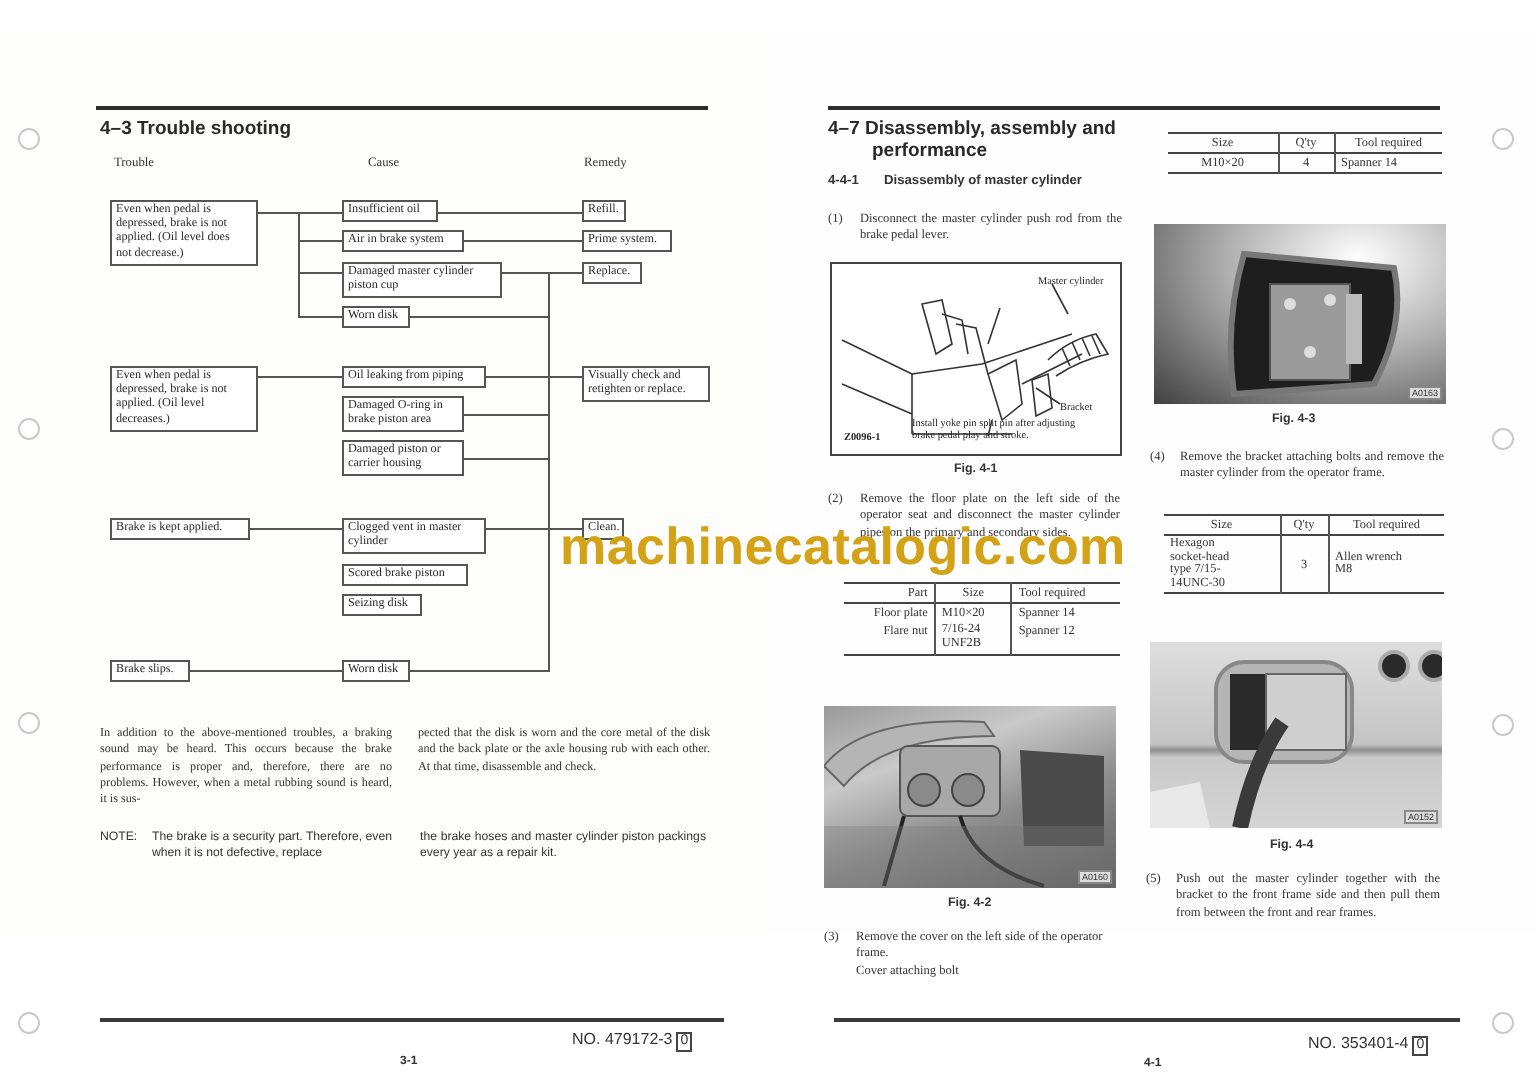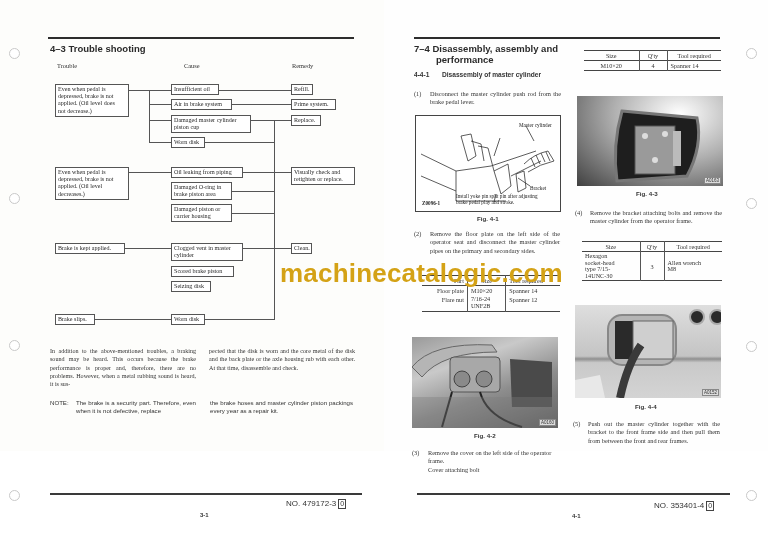--- a/index.html
+++ b/index.html
@@ -1,19 +1,19 @@
 <!DOCTYPE html>
 <html><head>
   <meta charset="utf-8">
   <style>
     * { box-sizing: border-box; margin: 0; padding: 0; }
     html, body { width: 768px; height: 543px; overflow: hidden; background: #fff; }
     body { position: relative; font-family: "Liberation Serif", serif; color: #2a2a2a; }
 
-    .page { position: absolute; top: 0; height: 451px; width: 384px; background: #fdfdfb; }
+    .page { position: absolute; top: 16px; height: 451px; width: 384px; background: #fdfdfb; }
     .page.left { left: 0; }
     .page.right { left: 384px; background: #fefefe; }
 
     .punch { position: absolute; width: 11px; height: 11px; border: 1px solid #c9c9c9; border-radius: 50%; background: #fff; }
 
     .rule-top { position: absolute; height: 2px; background: #2d2d2d; }
     .rule-bottom { position: absolute; height: 2px; background: #3a3a3a; }
 
     .sec-title { position: absolute; font-family: "Liberation Sans", sans-serif; font-weight: bold; font-size: 9.5px; color: #2a2a2a; }
     .sub-title { position: absolute; font-family: "Liberation Sans", sans-serif; font-weight: bold; font-size: 6.6px; color: #333; }
@@ -140,21 +140,21 @@
   <div class="pnum" style="left:200px;top:512px;">3-1</div>
 </div>
 
 <div class="page right">
   <div class="punch" style="left:362px;top:48px;"></div>
   <div class="punch" style="left:362px;top:198px;"></div>
   <div class="punch" style="left:362px;top:341px;"></div>
   <div class="punch" style="left:362px;top:490px;"></div>
 
   <div class="rule-top" style="left:30px;top:37px;width:306px;"></div>
-  <div class="sec-title" style="left:30px;top:43px;">7–4  Disassembly, assembly and</div>
+  <div class="sec-title" style="left:30px;top:43px;">4–7  Disassembly, assembly and</div>
   <div class="sec-title" style="left:52px;top:54px;">performance</div>
 
   <div class="sub-title" style="left:30px;top:71px;">4-4-1</div>
   <div class="sub-title" style="left:58px;top:71px;">Disassembly of master cylinder</div>
 
   <table class="tools" style="left:200px;top:50px;width:137px;">
     <thead>
         <tr>
       <th style="width:55px;">Size</th>
       <th style="width:28px;">Q'ty</th>

